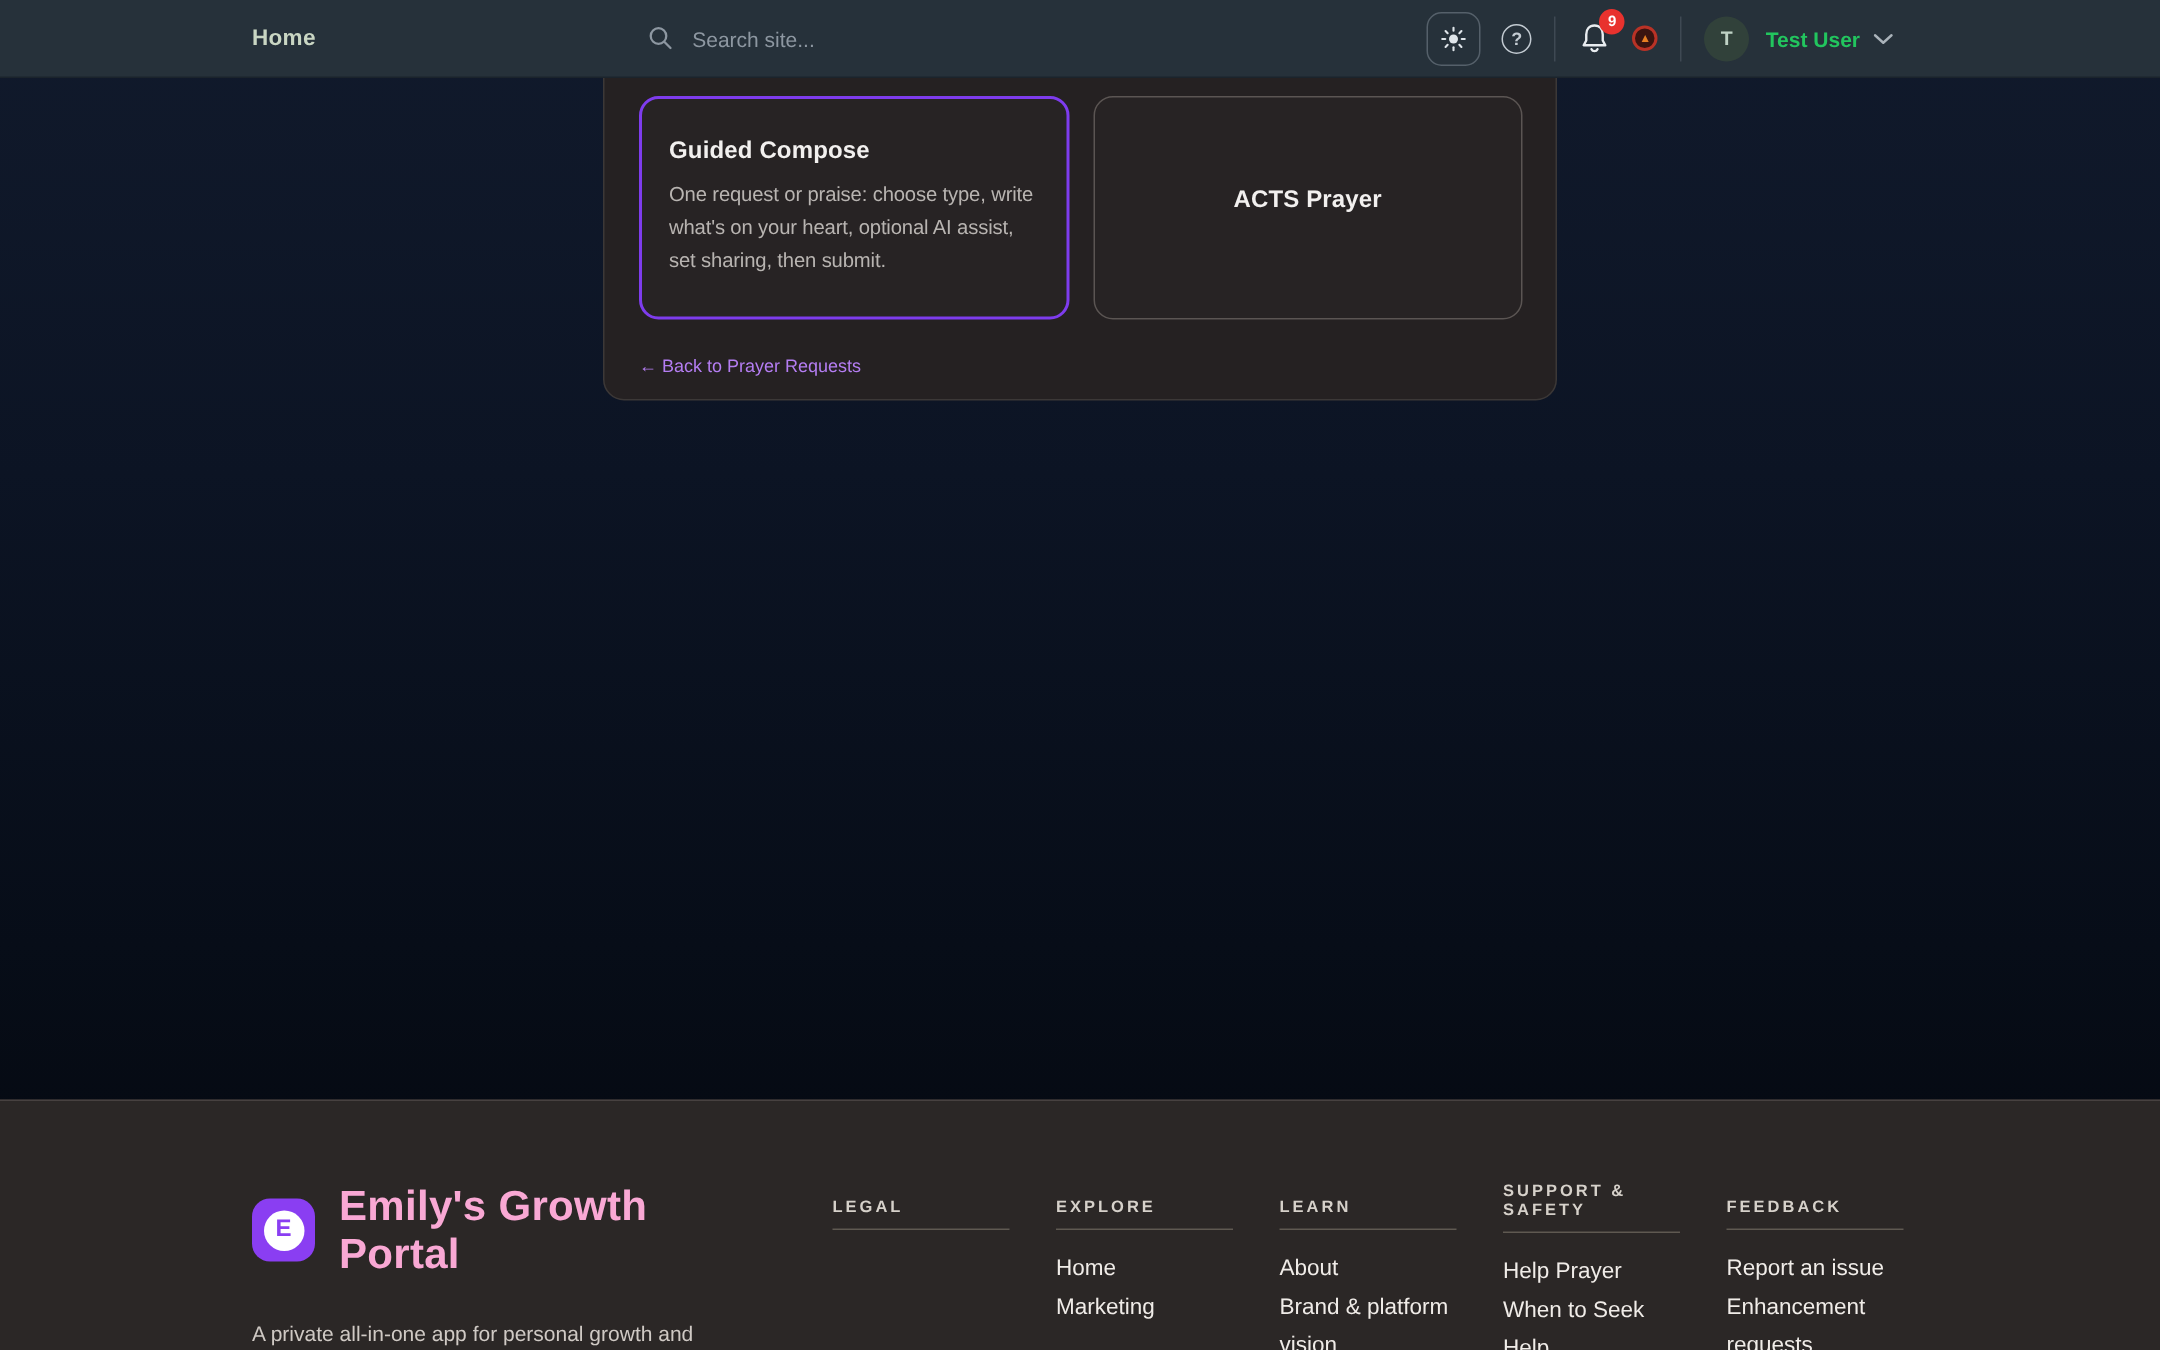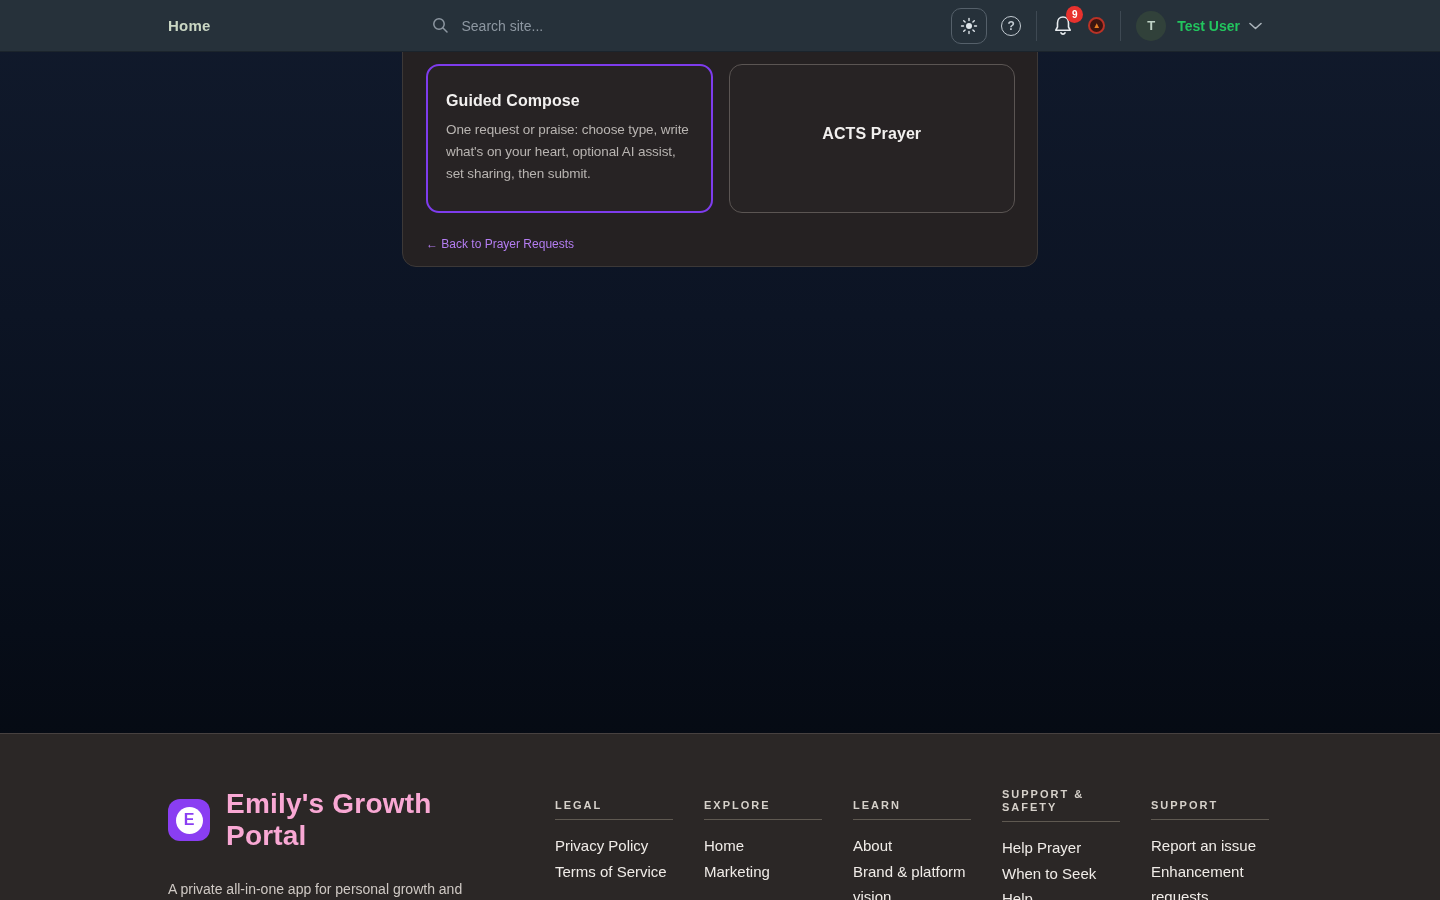--- a/index.html
+++ b/index.html
@@ -201,24 +201,20 @@
         </div>
         <div class="brand-title">Emily's Growth Portal</div>
       </div>
       <div class="brand-desc">A private all-in-one app for personal growth and relationship health: reflections, goals, AI chat, daily check-ins, Bible study, couples tools (conflict</div>
     </div>
 
     <div class="foot-col">
       <div class="foot-head-wrap">
           <div class="foot-head">LEGAL</div>
         </div>
-      <ul class="foot-links">
-        <li>Privacy Policy</li>
-        <li>Terms of Service</li>
-      </ul>
     </div>
 
     <div class="foot-col">
       <div class="foot-head-wrap">
           <div class="foot-head">EXPLORE</div>
         </div>
       <ul class="foot-links">
         <li>Home</li>
         <li>Marketing</li>
       </ul>
@@ -239,21 +235,21 @@
           <div class="foot-head">SUPPORT &amp; SAFETY</div>
         </div>
       <ul class="foot-links">
         <li>Help Prayer</li>
         <li>When to Seek Help</li>
       </ul>
     </div>
 
     <div class="foot-col">
       <div class="foot-head-wrap">
-          <div class="foot-head">SUPPORT</div>
+          <div class="foot-head">FEEDBACK</div>
         </div>
       <ul class="foot-links">
         <li>Report an issue</li>
         <li>Enhancement requests</li>
       </ul>
     </div>
 
   </div>
 </footer>
 

